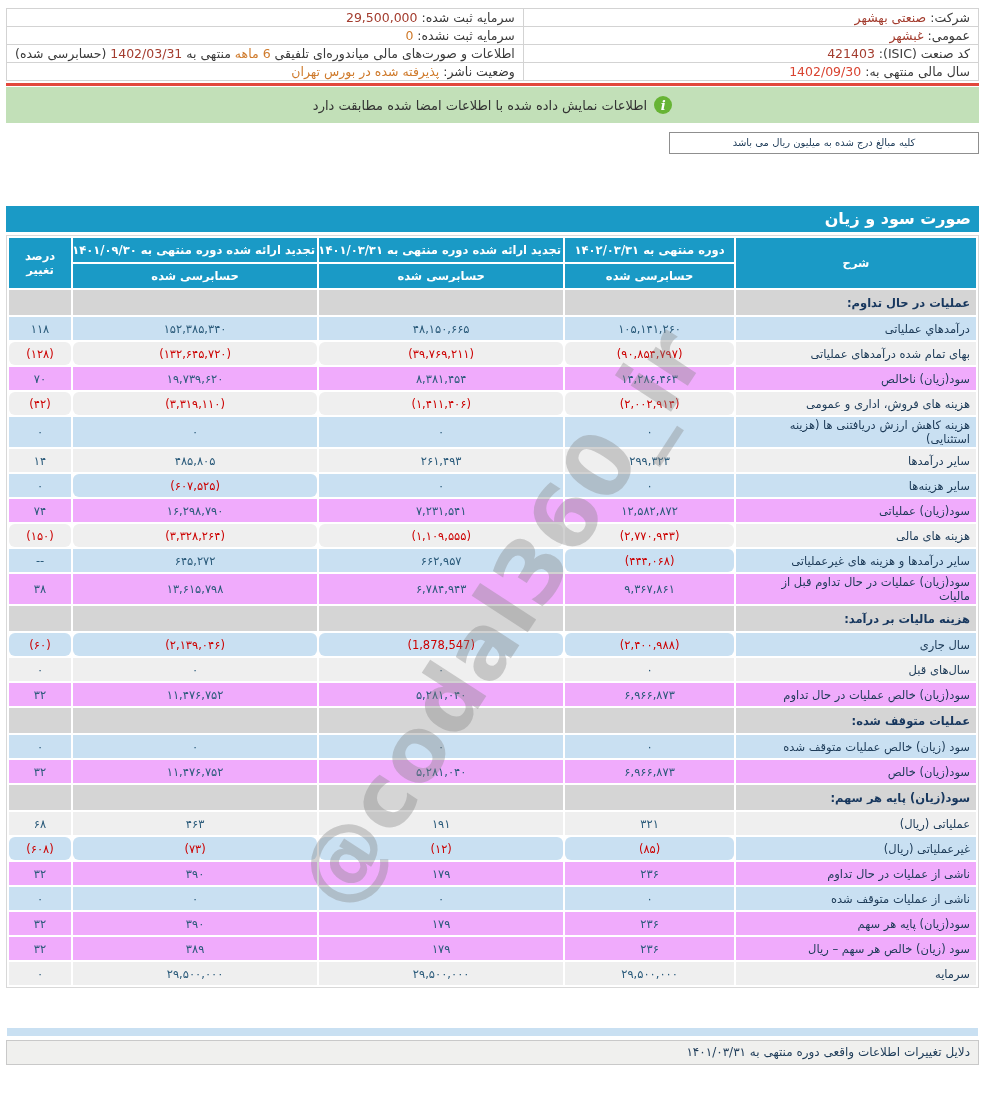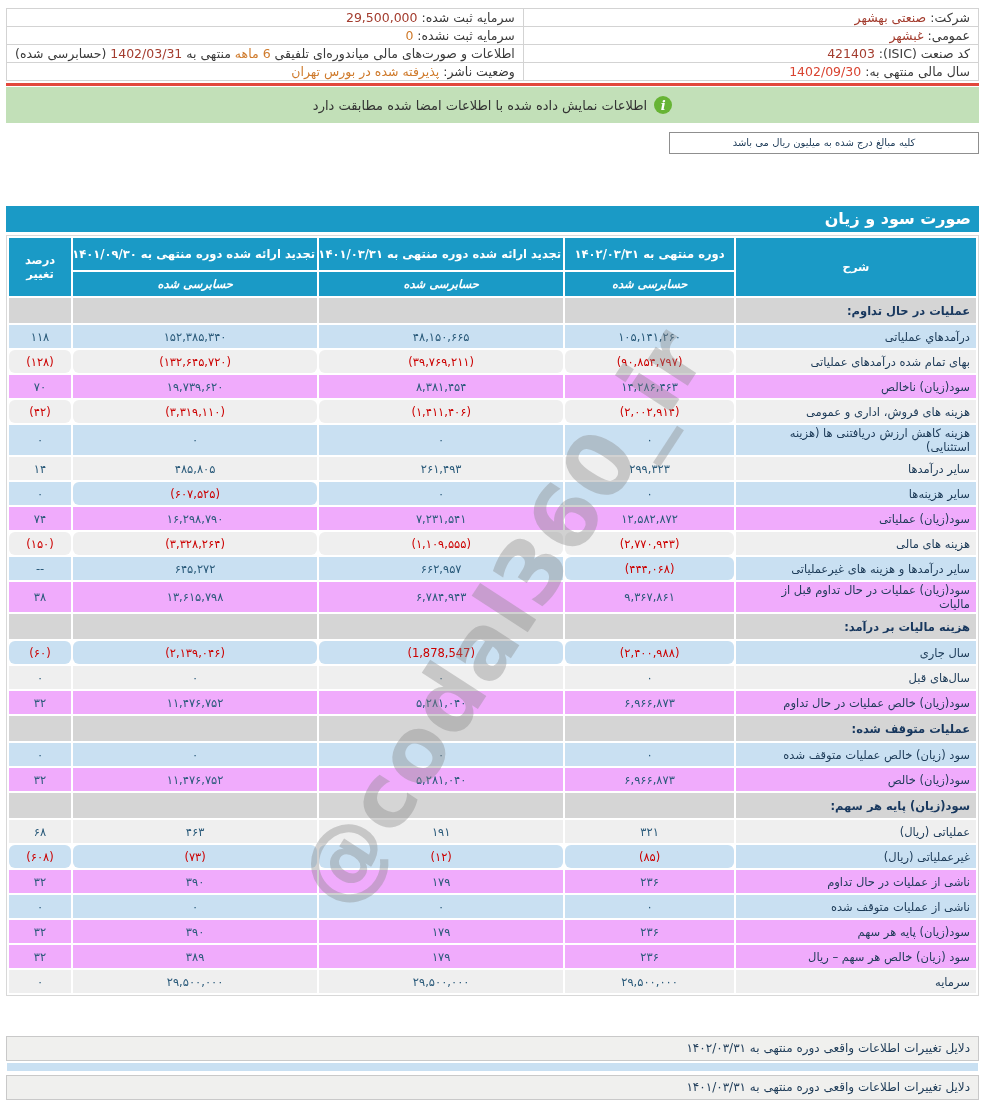--- a/index.html
+++ b/index.html
@@ -53,22 +53,22 @@
   table.pnl {
     width: 100%; border-collapse: separate; border-spacing: 2px;
     table-layout: fixed; font-size: 11.5px; background: #fff;
     border: 1px solid #d8d8d8;
   }
   table.pnl th {
     background: #1a9ac6; color: #fff; font-weight: bold;
     font-size: 11.5px; padding: 1px 2px; text-align: center;
     vertical-align: middle; white-space: nowrap; overflow: hidden;
   }
-  table.pnl th.period { height: 32px; }
-  table.pnl th.audited { height: 24px; font-style: italic; }
+  table.pnl th.period { height: 24px; }
+  table.pnl th.audited { height: 24px; }
   table.pnl td { height: 23px; padding: 1px 4px; text-align: center; color: #2a5a7a; vertical-align: middle; }
   table.pnl td.rowlabel { text-align: right; color: #1c3a57; padding-right: 6px; padding-left: 23px; }
   table.pnl td.neg { color: #cc0000; border-radius: 6px; }
   tr.shade-blue   td { background: #c9e0f2; }
   tr.shade-gray   td { background: #efefef; }
   tr.shade-yellow td { background: #f0abfc; }
   tr.section-row  td { background: #d5d5d5; height: 25px; }
   tr.section-row  td.rowlabel { font-weight: bold; color: #17375e; }
   
   .watermark {
@@ -362,16 +362,15 @@
           <td>۲۹,۵۰۰,۰۰۰</td>
           <td>۰</td>
         </tr>
       </tbody>
   </table>
 
   <div class="watermark">@codal360_ir</div>
 </div>
 
 <div class="links-wrap" id="links-wrap">
-    <div class="link-header">دلایل تغییرات اطلاعات واقعی دوره منتهی به ۱۴۰۲/۰۳/۳۱</div>
     <div class="link-bar"></div>
     <div class="link-header">دلایل تغییرات اطلاعات واقعی دوره منتهی به ۱۴۰۱/۰۳/۳۱</div>
   </div>
 
 </body></html>

